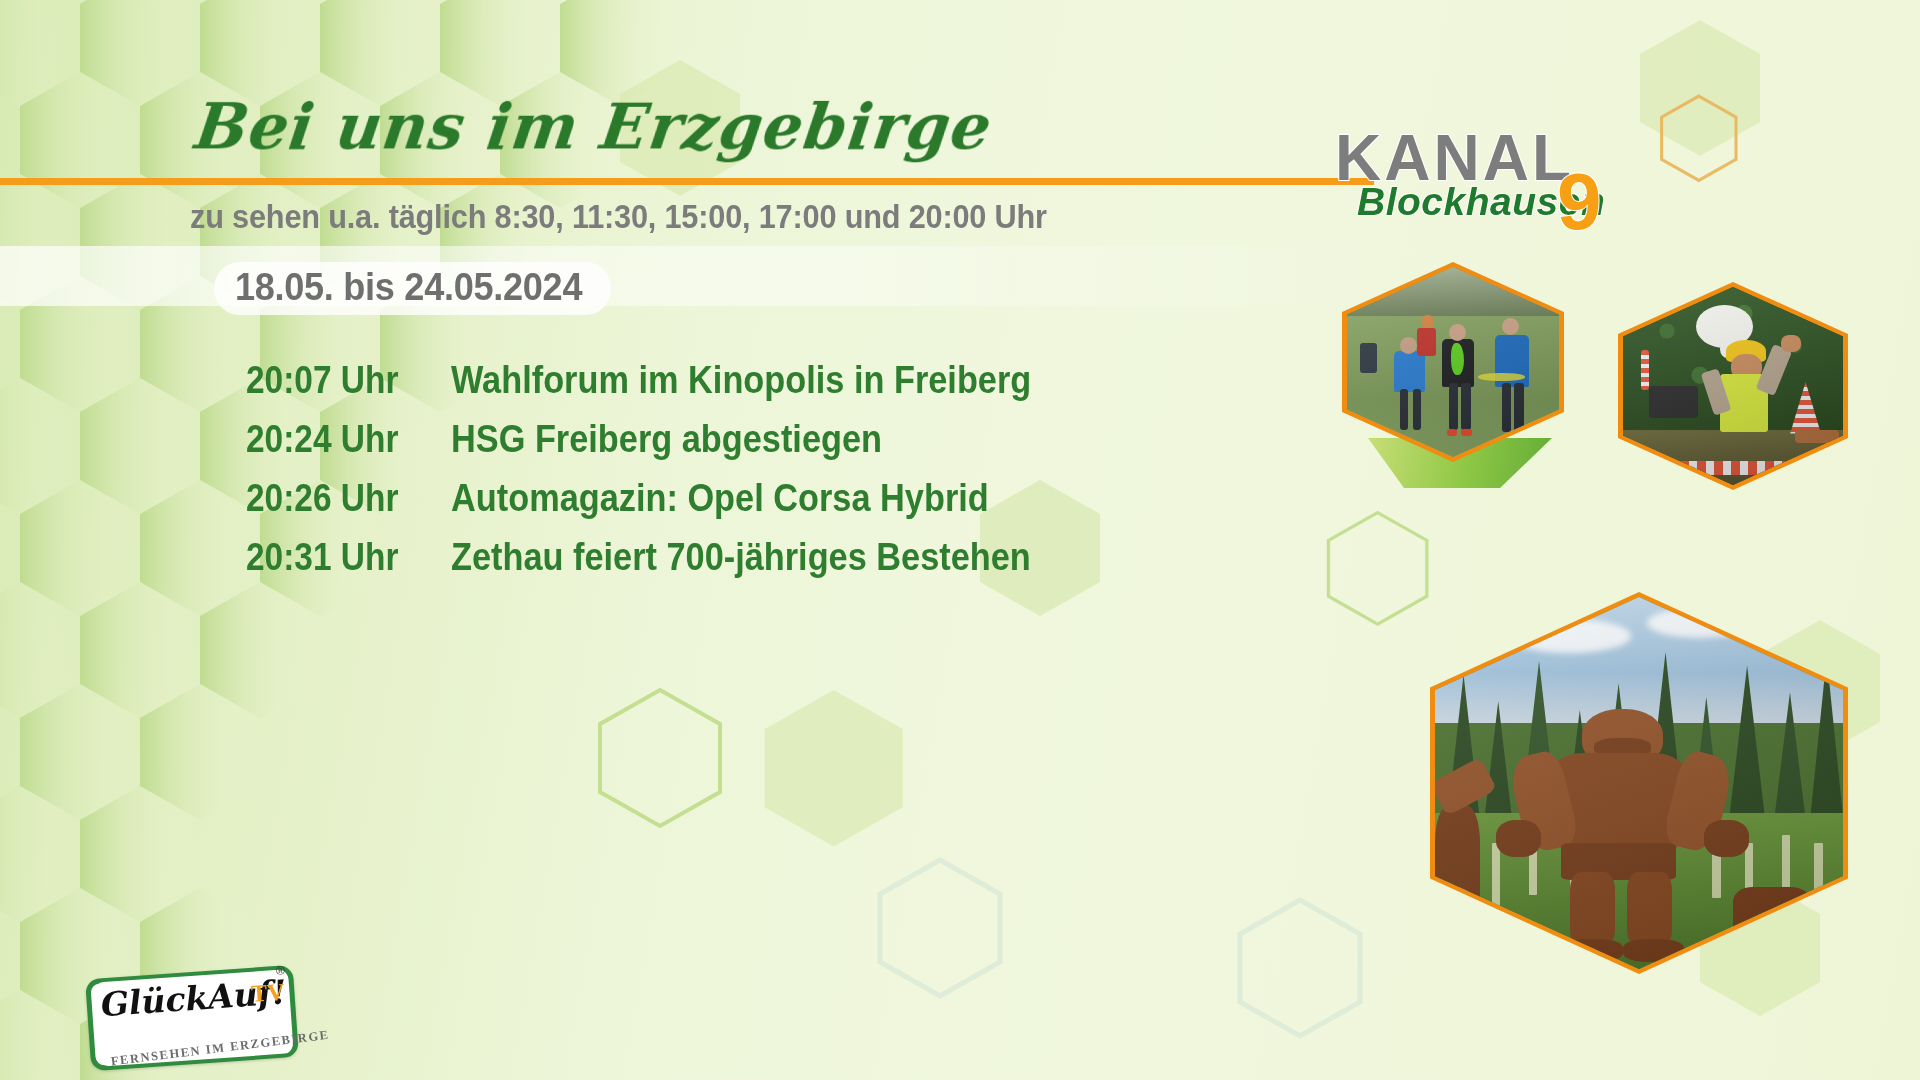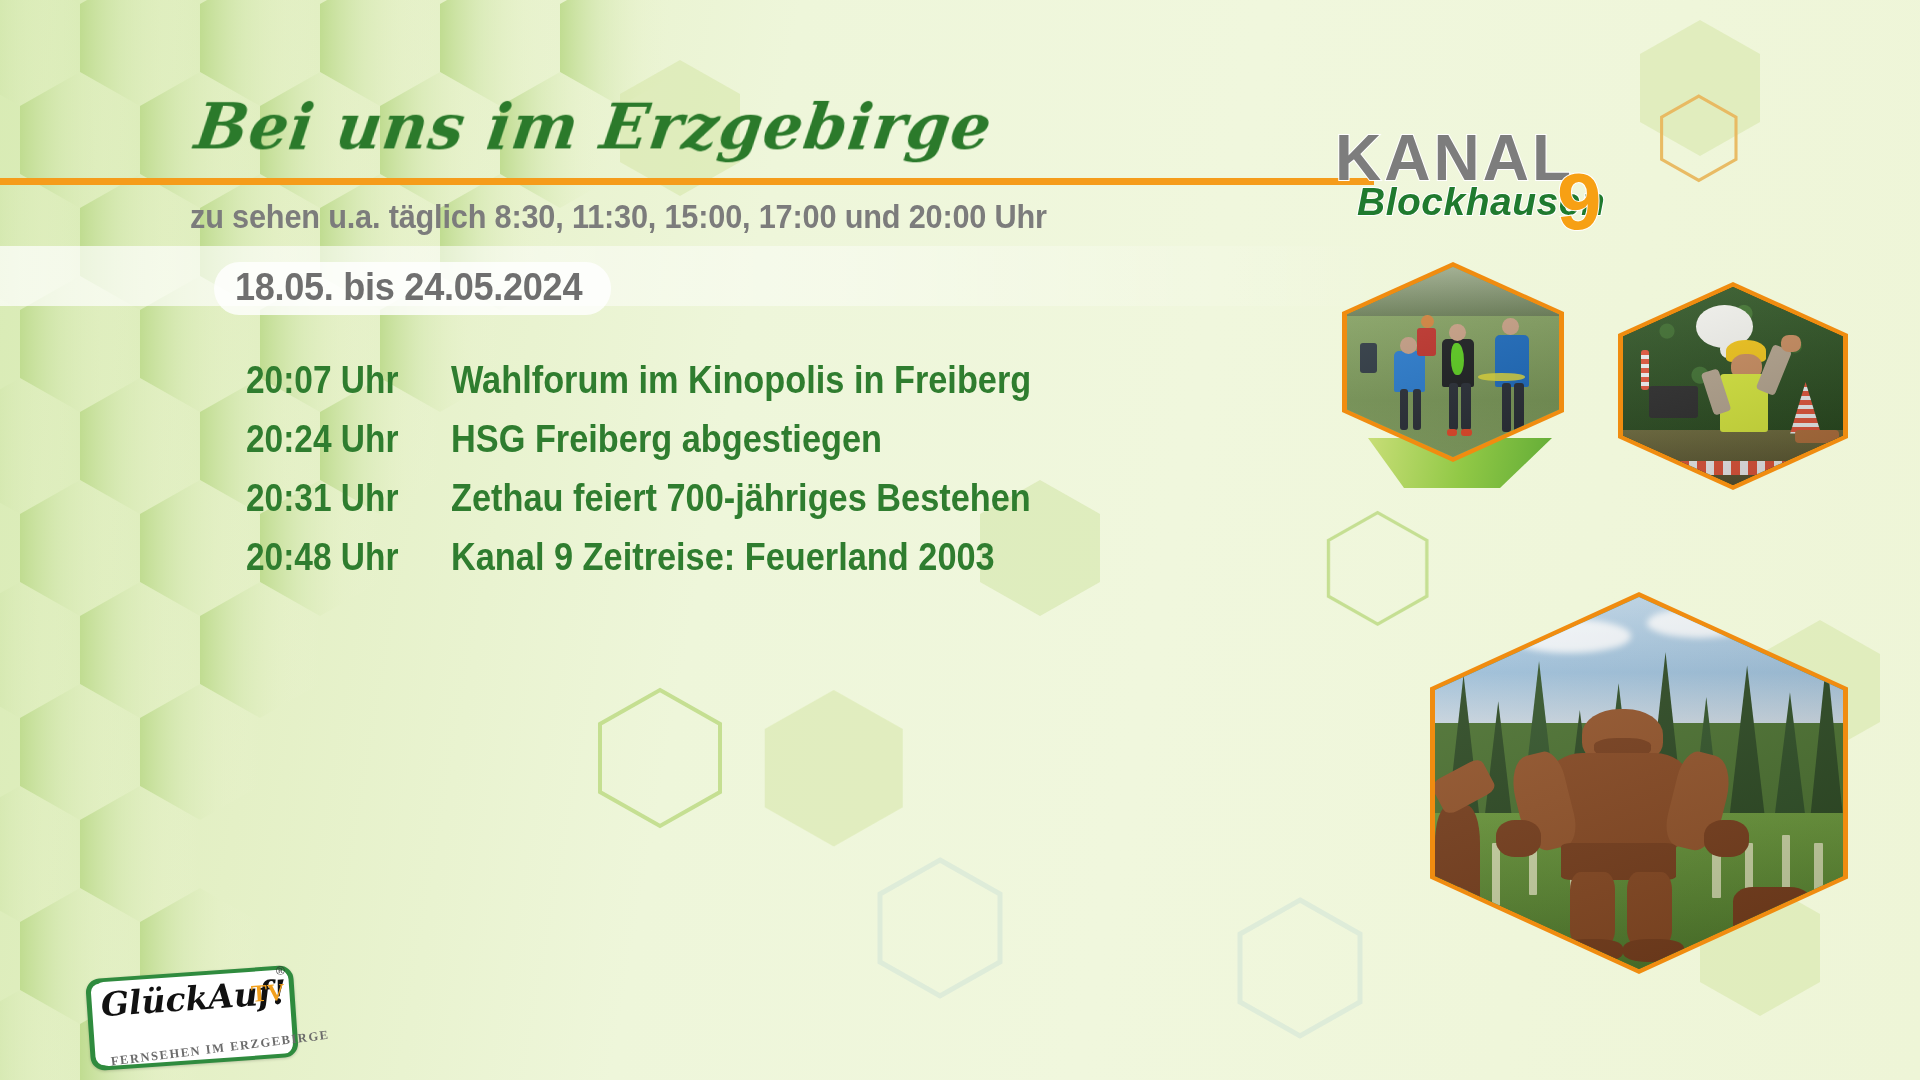--- a/index.html
+++ b/index.html
@@ -331,26 +331,26 @@
   <div class="schedule">
     <div class="row">
       <span class="time">20:07 Uhr</span>
       <span class="show">Wahlforum im Kinopolis in Freiberg</span>
     </div>
     <div class="row">
       <span class="time">20:24 Uhr</span>
       <span class="show">HSG Freiberg abgestiegen</span>
     </div>
     <div class="row">
+      <span class="time">20:26 Uhr</span>
+      <span class="show">Automagazin:  Opel Corsa Hybrid</span>
+    </div>
+    <div class="row">
       <span class="time">20:31 Uhr</span>
       <span class="show">Zethau feiert 700-jähriges Bestehen</span>
-    </div>
-    <div class="row">
-      <span class="time">20:48 Uhr</span>
-      <span class="show">Kanal 9 Zeitreise:  Feuerland 2003</span>
     </div>
   </div>
 
   <div class="kanal-logo">
     <span class="kanal-word">KANAL</span>
     <span class="erz-word">Blockhausen</span>
     <span class="nine-word">9</span>
   </div>
 
   <div class="ga-logo">

